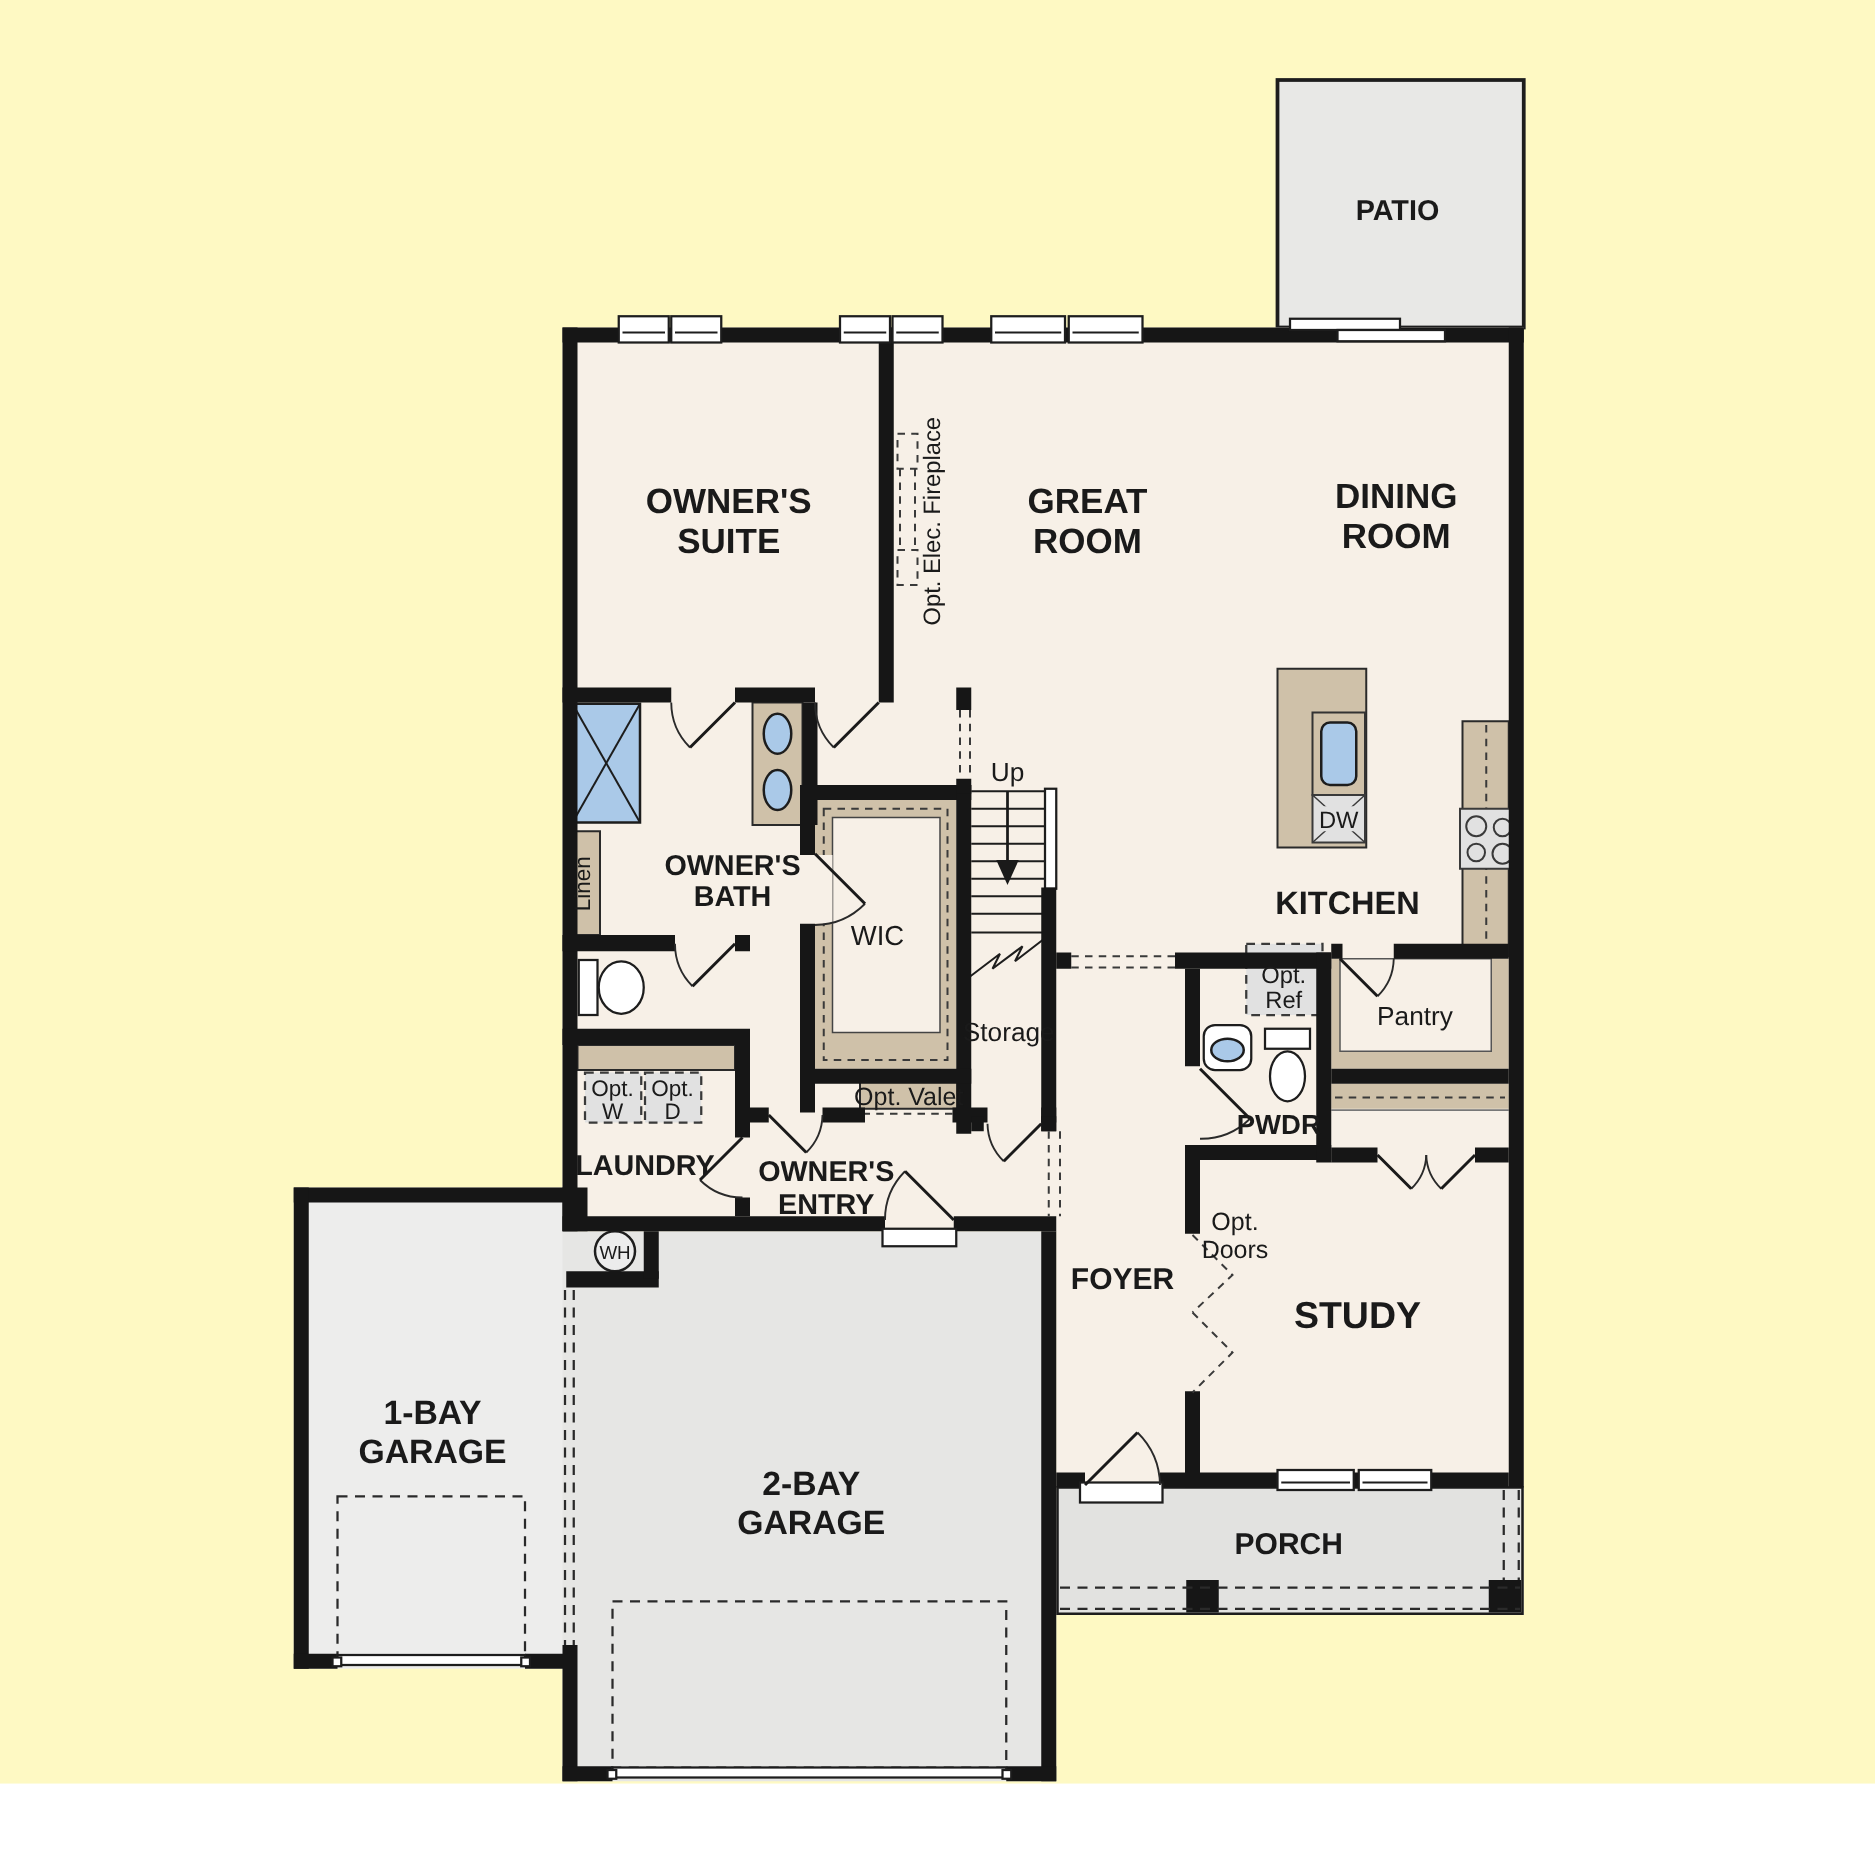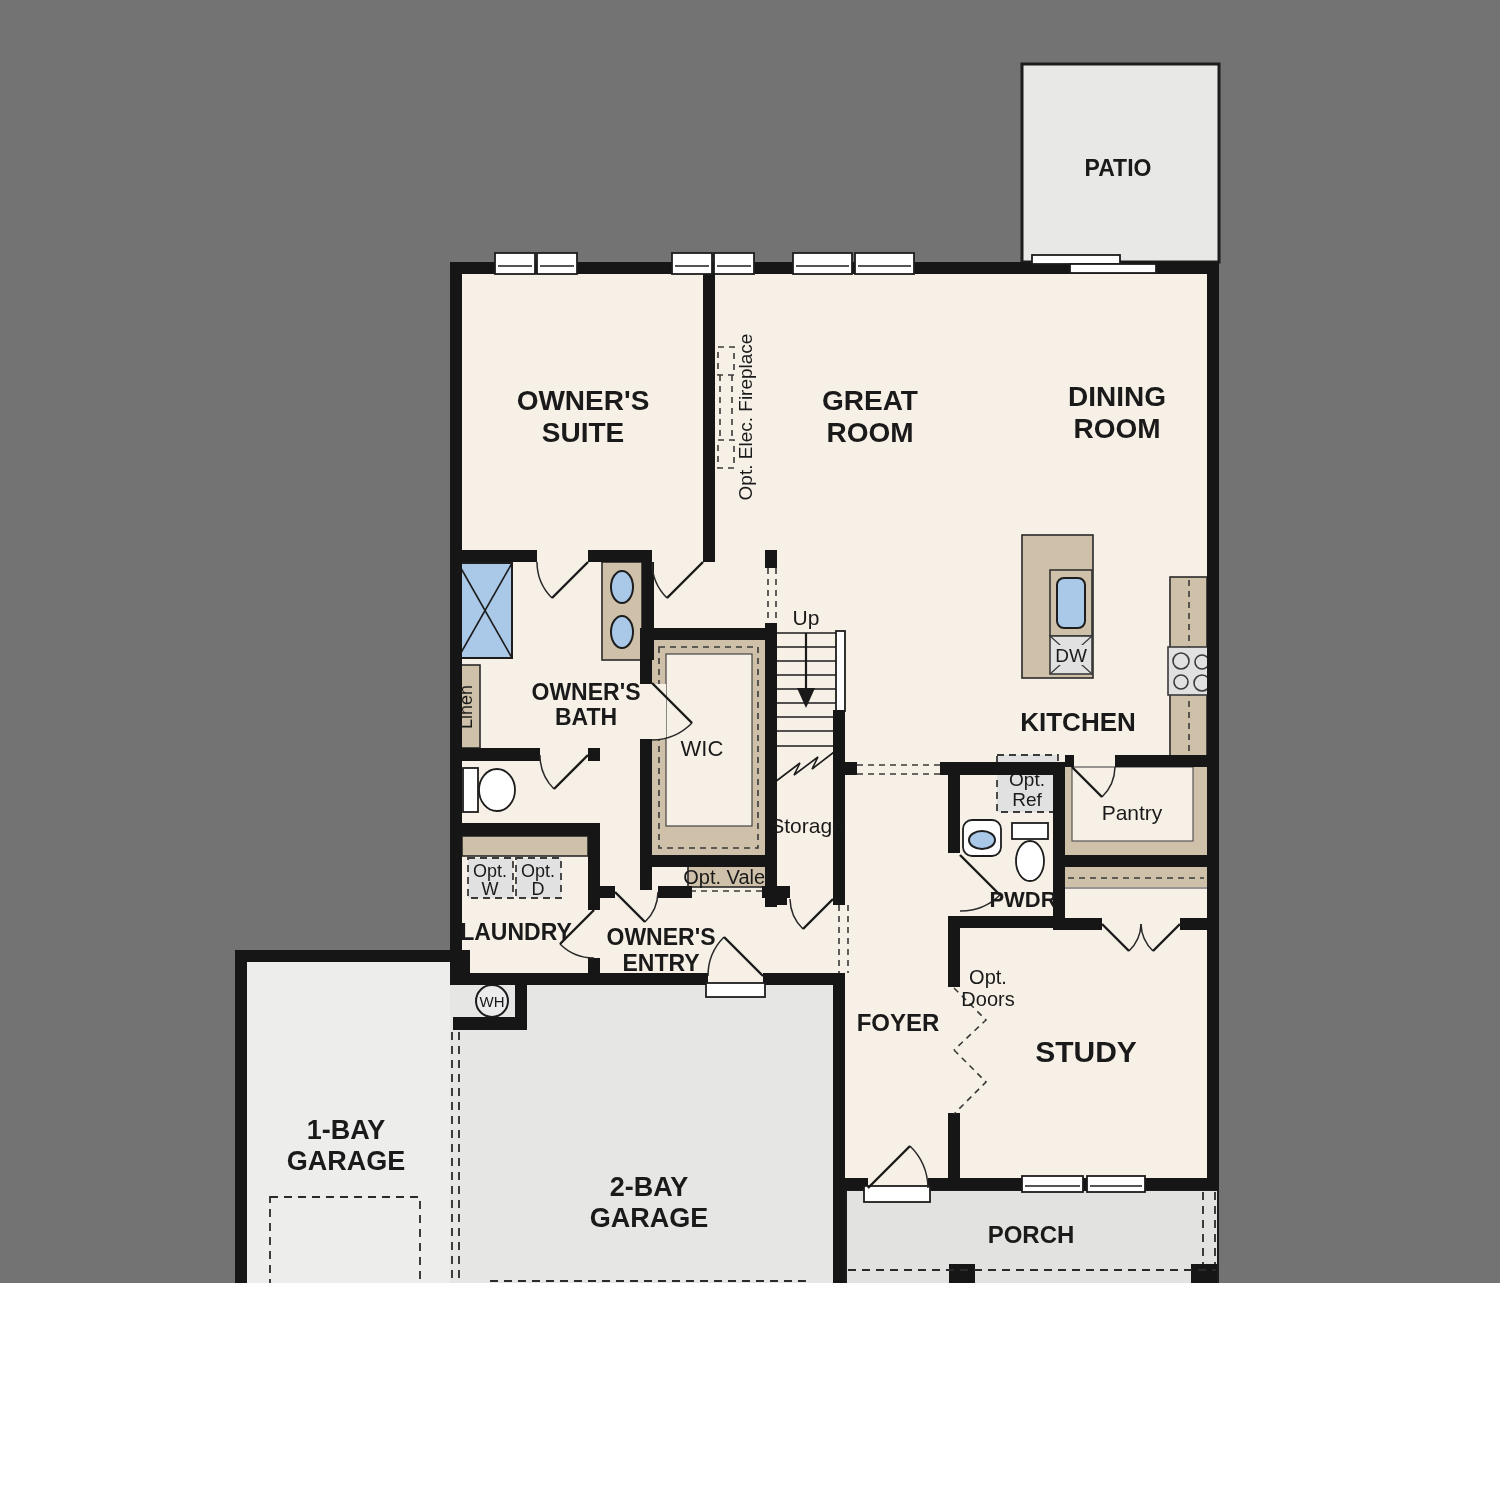--- a/index.html
+++ b/index.html
@@ -1,16 +1,16 @@
 <!DOCTYPE html>
 <html style="--wall: #161616; --beige: #f7f0e7; --tan: #cfc1a9; --blue: #aac9e8; --patio: #e8e8e6; --garage1: #ededec; --garage2: #e6e6e4; --porch: #e2e2e0; --appliance: #e1e1e1;"><head>
 <meta charset="utf-8">
 <style>
   html,body{margin:0;padding:0;background:#fff;}
-  .canvas{position:relative;width:1500px;height:1283px;background:#737373;overflow:hidden;}
+  .canvas{position:relative;width:1500px;height:1427px;background:#fef9c3;overflow:hidden;}
   svg{display:block;}
   .wall{fill:var(--wall);}
   .floor{fill:var(--beige);}
   .patio{fill:var(--patio);}
   .g1{fill:var(--garage1);}
   .g2{fill:var(--garage2);}
   .porch{fill:var(--porch);}
   .tan{fill:var(--tan);stroke:#2a2a2a;stroke-width:1.6;}
   .tanflat{fill:var(--tan);}
   .blue{fill:var(--blue);stroke:#1d1d1d;stroke-width:2;}

